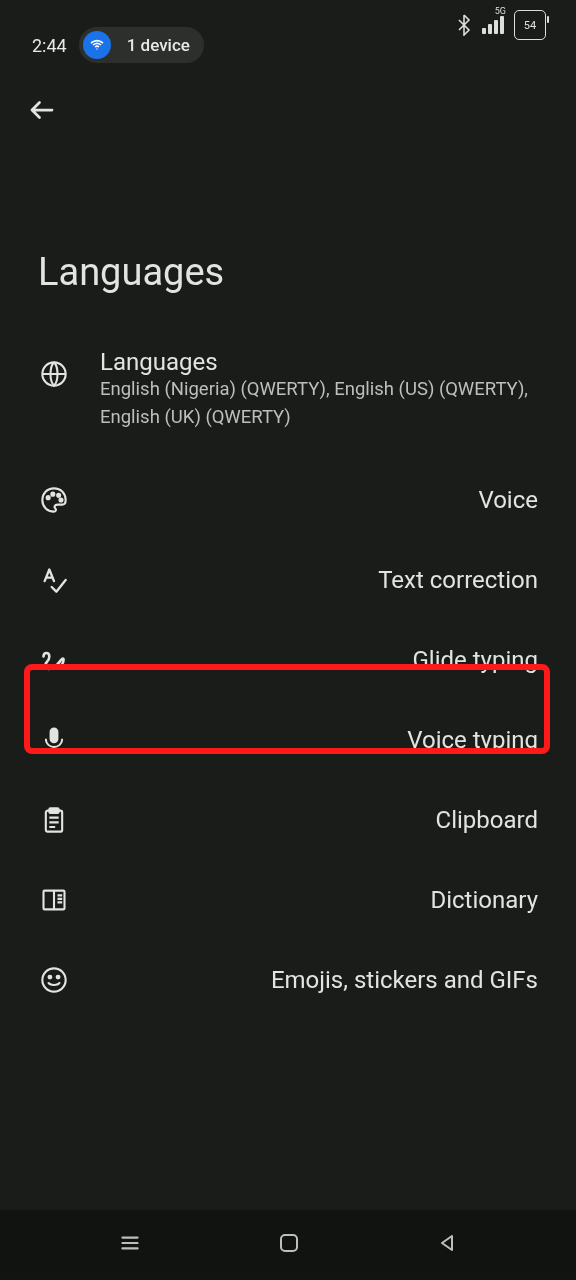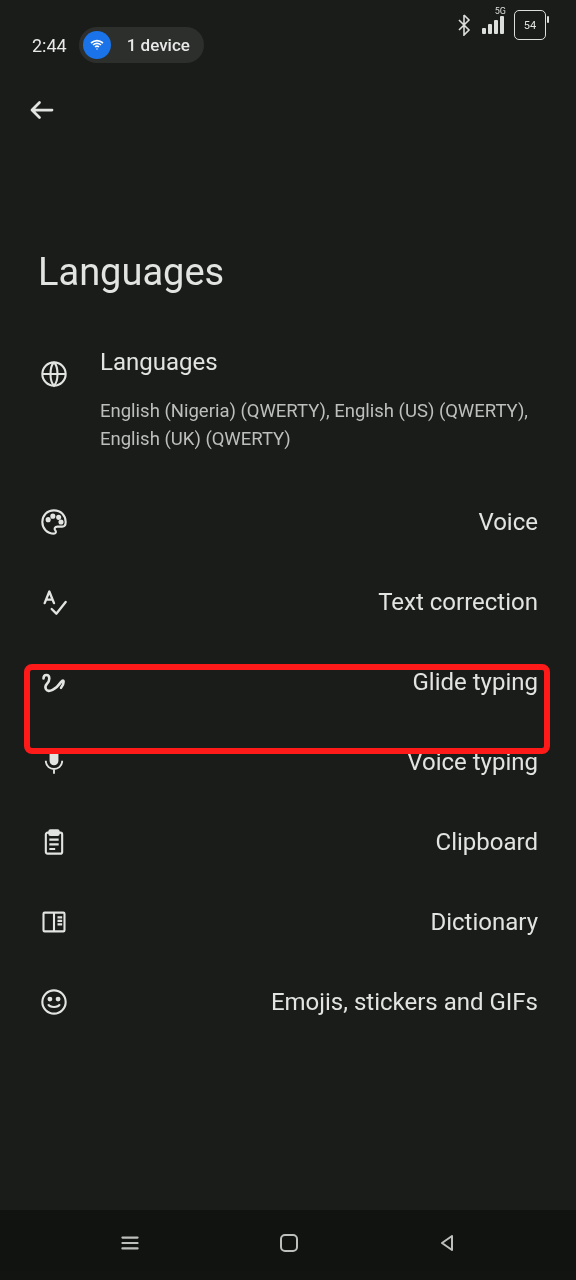--- a/index.html
+++ b/index.html
@@ -94,21 +94,21 @@
     .ico svg { width: 28px; height: 28px; }
     .lbl {
       font-size: 24px;
       font-weight: 400;
       color: #e2e4e1;
     }
     .sub {
       font-size: 18.5px;
       color: #bcbfbc;
       line-height: 1.5;
-      margin-top: 22px;
+      margin-top: 0;
     }
     .highlight-box {
       position: absolute;
       border: 6px solid #ff1a1a;
       border-radius: 8px;
       pointer-events: none;
     }
     .nav-bar {
       position: absolute;
       bottom: 0; left: 0; right: 0;

